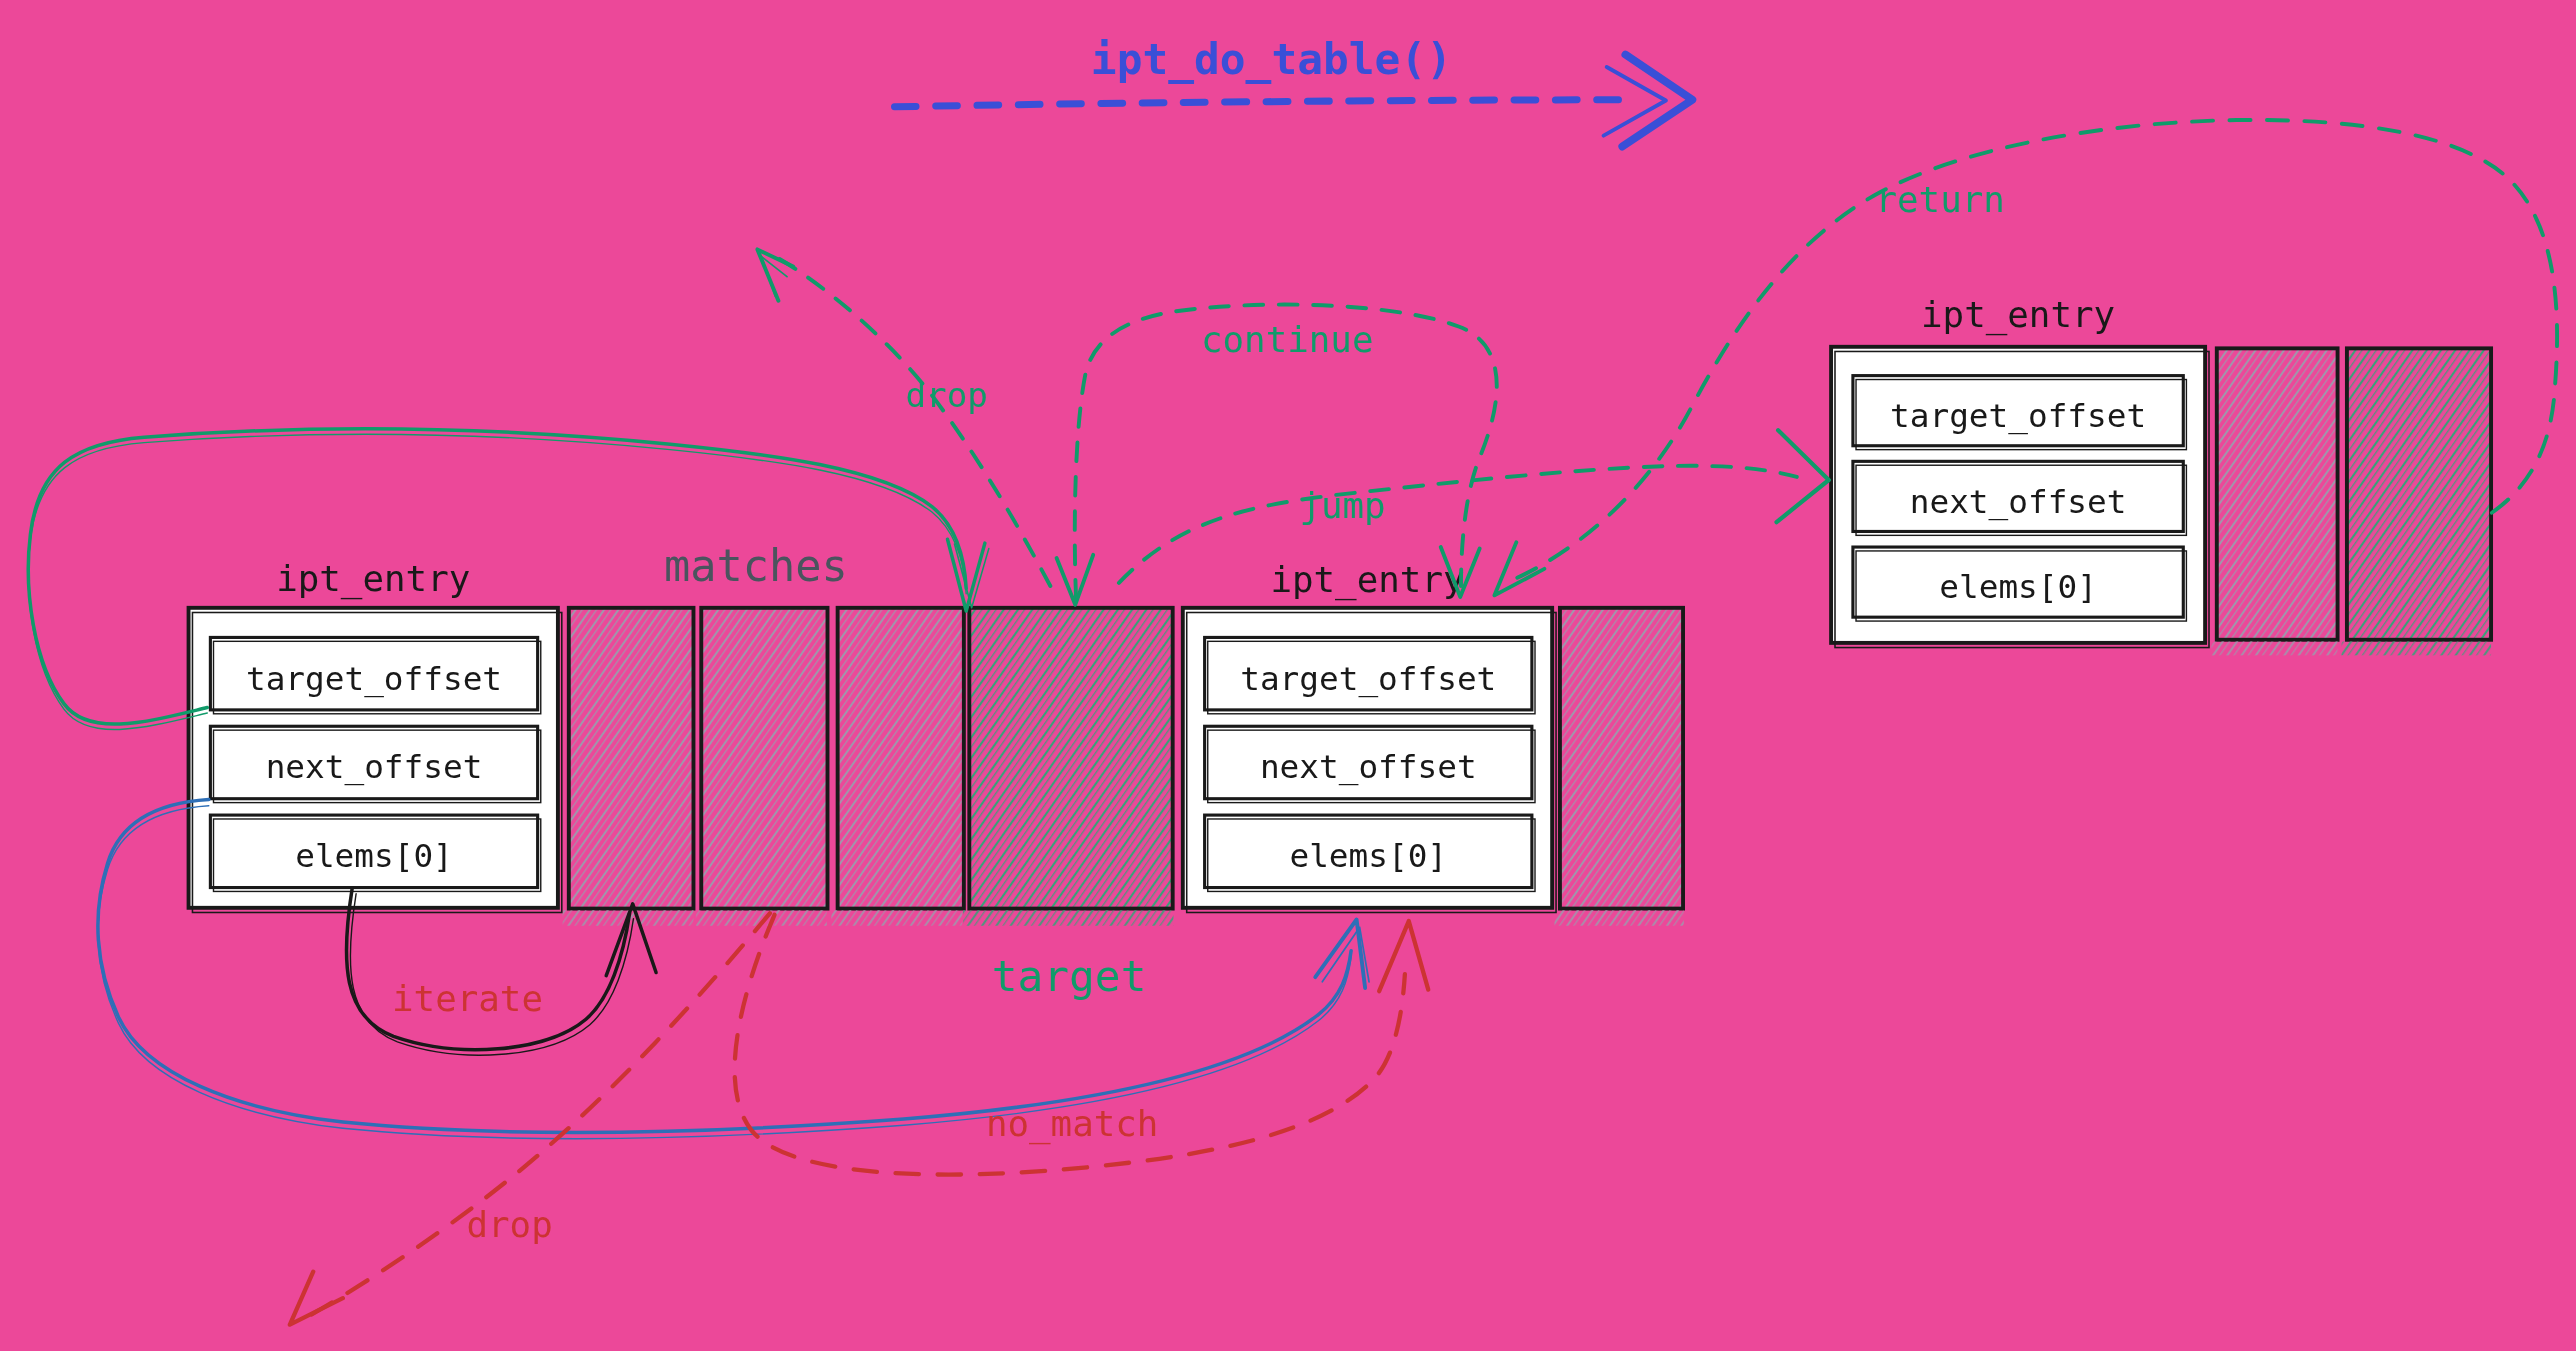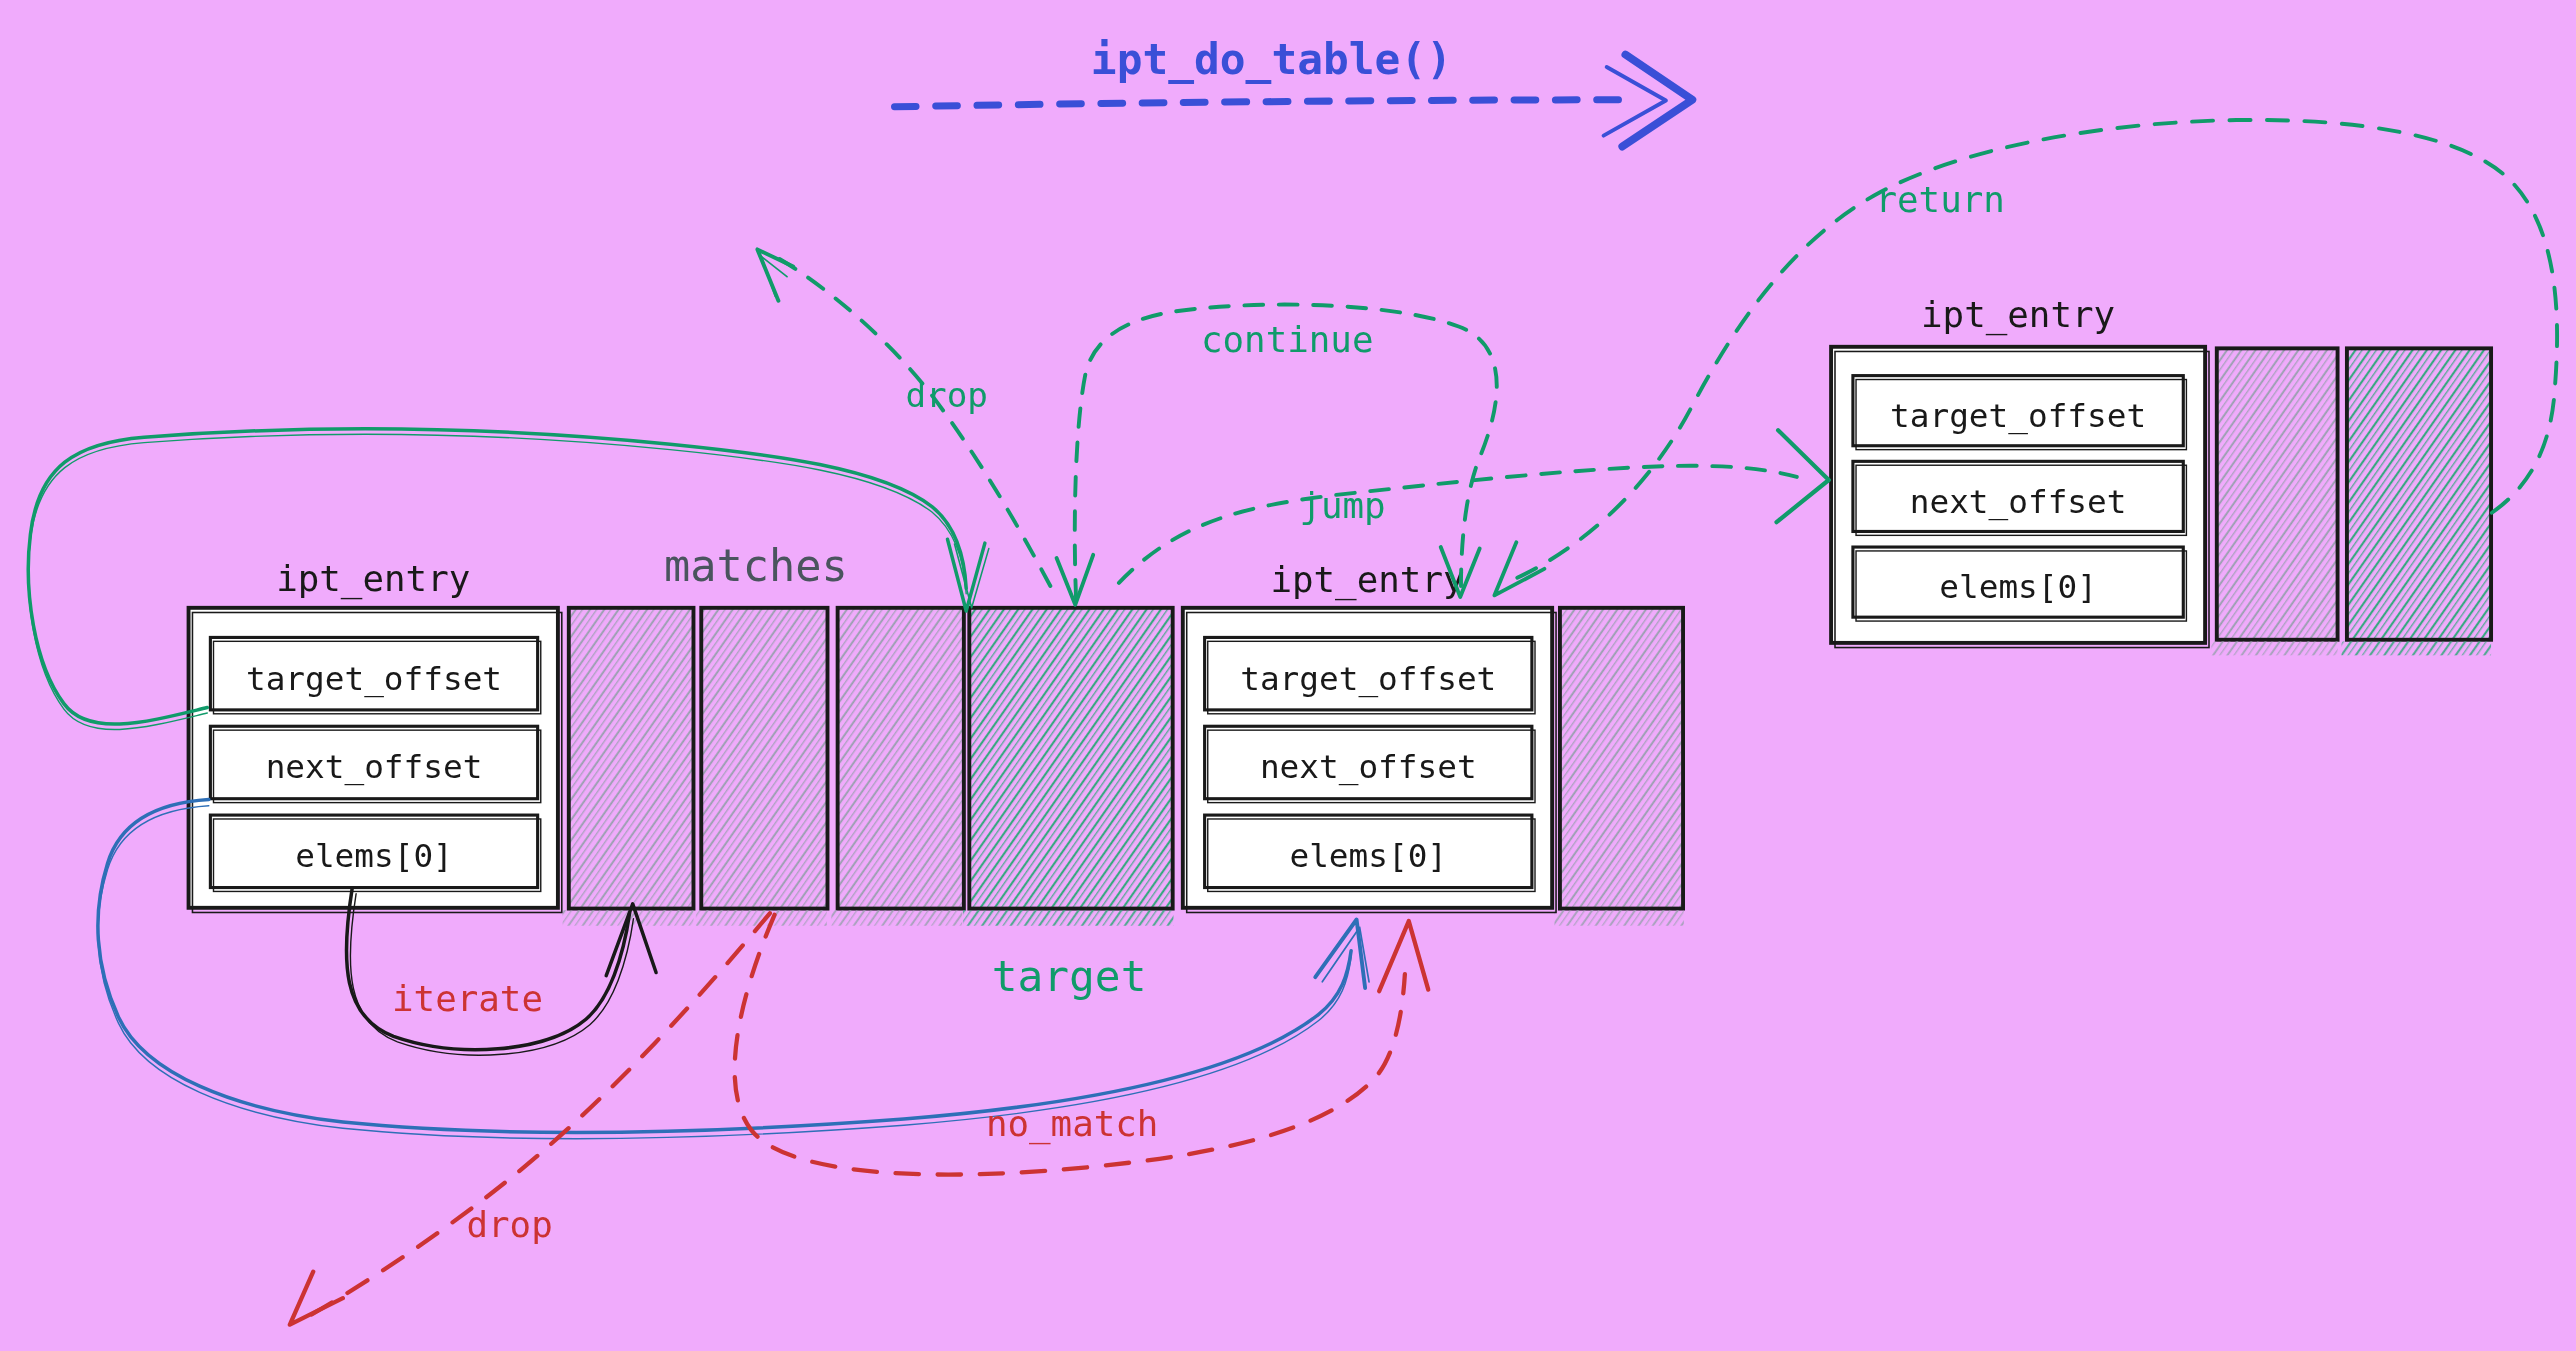--- a/index.html
+++ b/index.html
@@ -1,16 +1,16 @@
 <!DOCTYPE html>
 <html style="font-size:12.5px"><head>
 <meta charset="utf-8">
 <style>
   html,body{margin:0;padding:0;background:#ffffff;}
-  #stage{position:relative;width:2576px;height:1352px;overflow:hidden;background:#f0abfc;}
+  #stage{position:relative;width:2576px;height:1352px;overflow:hidden;background:#ec4899;}
   svg{display:block;}
   .t{font-family:"DejaVu Sans Mono","Liberation Mono",monospace;}
   .nofill{fill:none;}
 </style>
 </head>
 <body>
 
 <div id="stage">
 <svg width="2576" height="1352" viewBox="0 0 3306 1735" xmlns="http://www.w3.org/2000/svg">
 

